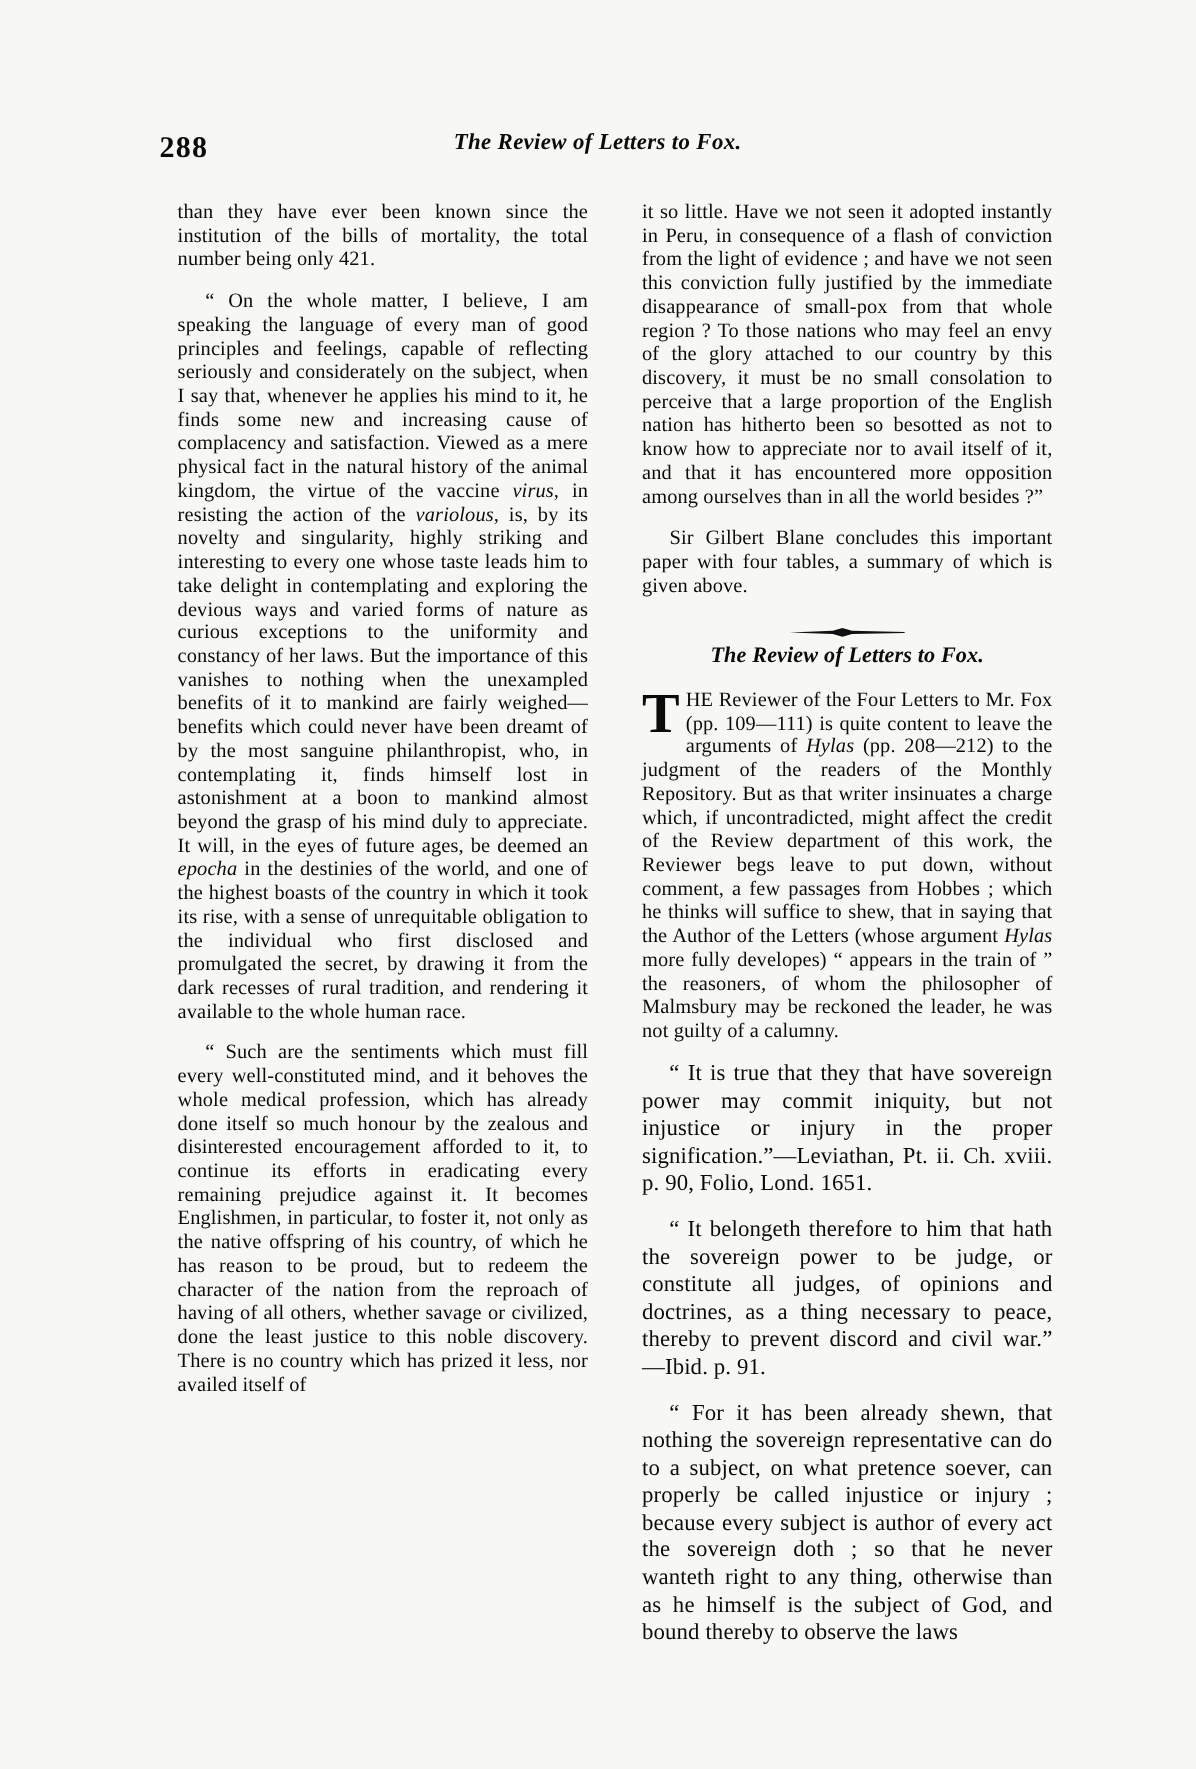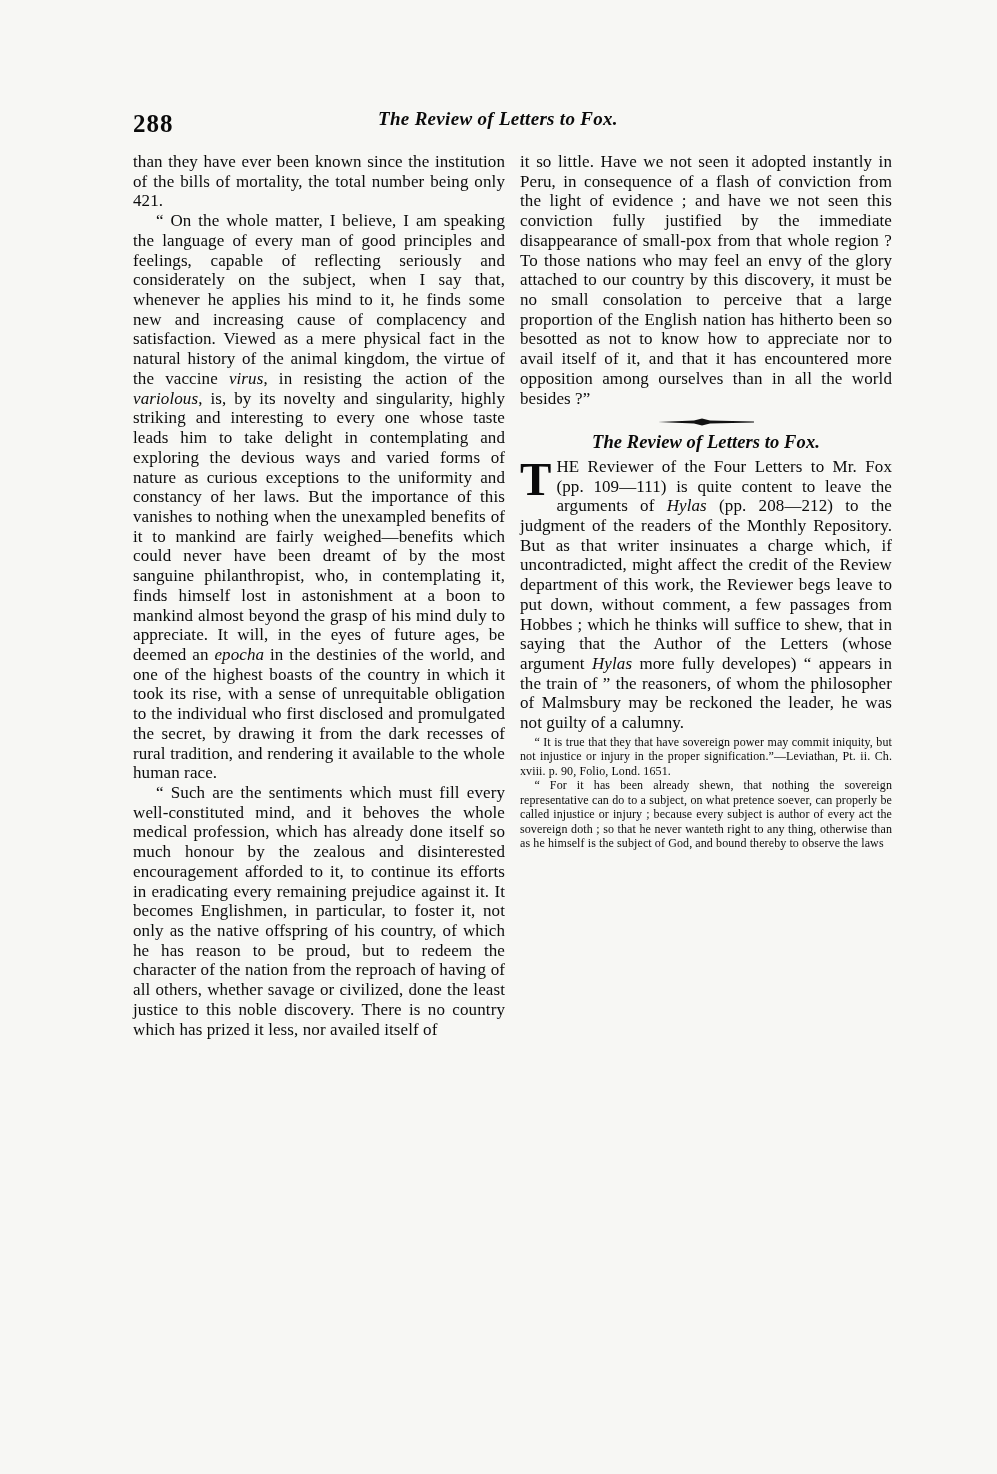--- a/index.html
+++ b/index.html
@@ -50,27 +50,27 @@
     margin-top: 10px;
   }
   .col {
     width: 372px;
     text-align: justify;
     font-size: 17px;
     line-height: 1.16;
     letter-spacing: 0.1px;
   }
   .col p {
-    margin: 0;
+    margin: 15px;
   }
   p.indent {
     text-indent: 1.35em;
   }
   p.quote {
-    font-size: 12px;
+    font-size: 19px;
     line-height: 1.21;
     text-indent: 1.2em;
   }
   .section-divider {
     display: flex;
     justify-content: center;
     padding: 9px 0 5px 0;
   }
   .article-title {
     text-align: center;
@@ -105,33 +105,35 @@
   <div class="columns">
 
     <div class="col">
       <p><span>than they have ever been known since the institution of the bills of mortality, the total number being only 421.</span></p>
       <p class="indent"><span>“ On the whole matter, I believe, I am speaking the language of every man of good principles and feelings, capable of reflecting seriously and considerately on the subject, when I say that, whenever he applies his mind to it, he finds some new and increasing cause of complacency and satisfaction. Viewed as a mere physical fact in the natural history of the animal kingdom, the virtue of the vaccine </span><i>virus</i><span>, in resisting the action of the </span><i>variolous</i><span>, is, by its novelty and singularity, highly striking and interesting to every one whose taste leads him to take delight in contemplating and exploring the devious ways and varied forms of nature as curious exceptions to the uniformity and constancy of her laws. But the importance of this vanishes to nothing when the unexampled benefits of it to mankind are fairly weighed—benefits which could never have been dreamt of by the most sanguine philanthropist, who, in contemplating it, finds himself lost in astonishment at a boon to mankind almost beyond the grasp of his mind duly to appreciate. It will, in the eyes of future ages, be deemed an </span><i>epocha</i><span> in the destinies of the world, and one of the highest boasts of the country in which it took its rise, with a sense of unrequitable obligation to the individual who first disclosed and promulgated the secret, by drawing it from the dark recesses of rural tradition, and rendering it available to the whole human race.</span></p>
       <p class="indent"><span>“ Such are the sentiments which must fill every well-constituted mind, and it behoves the whole medical profession, which has already done itself so much honour by the zealous and disinterested encouragement afforded to it, to continue its efforts in eradicating every remaining prejudice against it. It becomes Englishmen, in particular, to foster it, not only as the native offspring of his country, of which he has reason to be proud, but to redeem the character of the nation from the reproach of having of all others, whether savage or civilized, done the least justice to this noble discovery. There is no country which has prized it less, nor availed itself of</span></p>
     </div>
 
     <div class="col">
       <p><span>it so little. Have we not seen it adopted instantly in Peru, in consequence of a flash of conviction from the light of evidence ; and have we not seen this conviction fully justified by the immediate disappearance of small-pox from that whole region ? To those nations who may feel an envy of the glory attached to our country by this discovery, it must be no small consolation to perceive that a large proportion of the English nation has hitherto been so besotted as not to know how to appreciate nor to avail itself of it, and that it has encountered more opposition among ourselves than in all the world besides ?”</span></p>
+      <p class="indent"><span>Sir Gilbert Blane concludes this important paper with four tables, a summary of which is given above.</span></p>
 
       <div class="section-divider">
         <svg width="96" height="10" viewBox="0 0 96 10" aria-hidden="true">
           <path d="M0,5 L36,3.6 L44,1.4 L52,3.6 L96,4.6 L96,5.4 L52,6.4 L44,8.6 L36,6.4 Z" fill="#111111"></path>
         </svg>
       </div>
 
       <p class="article-title">The Review of Letters to Fox.</p>
 
       <p>
         <span class="drop-cap">T</span><span><span>HE Reviewer of the Four Letters to Mr. Fox (pp. 109—111) is quite content to leave the arguments of </span><i>Hylas</i><span> (pp. 208—212) to the judgment of the readers of the Monthly Repository. But as that writer insinuates a charge which, if uncontradicted, might affect the credit of the Review department of this work, the Reviewer begs leave to put down, without comment, a few passages from Hobbes ; which he thinks will suffice to shew, that in saying that the Author of the Letters (whose argument </span><i>Hylas</i><span> more fully developes) “ appears in the train of ” the reasoners, of whom the philosopher of Malmsbury may be reckoned the leader, he was not guilty of a calumny.</span></span>
       </p>
 
       <div class="quote-block">
         <p class="quote"><span>“ It is true that they that have sovereign power may commit iniquity, but not injustice or injury in the proper signification.”—Leviathan, Pt. ii. Ch. xviii. p. 90, Folio, Lond. 1651.</span></p>
+        <p class="quote"><span>“ It belongeth therefore to him that hath the sovereign power to be judge, or constitute all judges, of opinions and doctrines, as a thing necessary to peace, thereby to prevent discord and civil war.” —Ibid. p. 91.</span></p>
         <p class="quote"><span>“ For it has been already shewn, that nothing the sovereign representative can do to a subject, on what pretence soever, can properly be called injustice or injury ; because every subject is author of every act the sovereign doth ; so that he never wanteth right to any thing, otherwise than as he himself is the subject of God, and bound thereby to observe the laws</span></p>
       </div>
     </div>
 
   </div>
 </div>
 
 </body></html>

